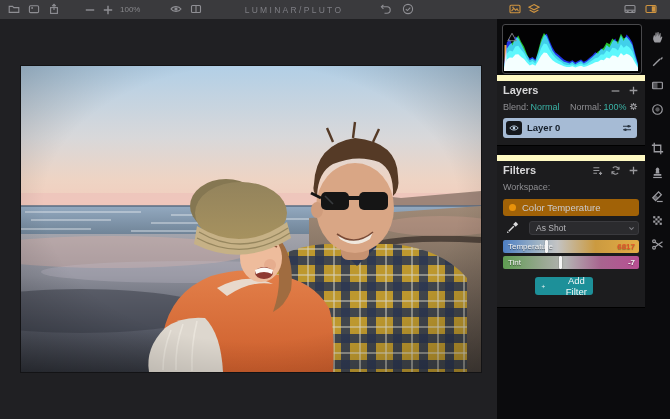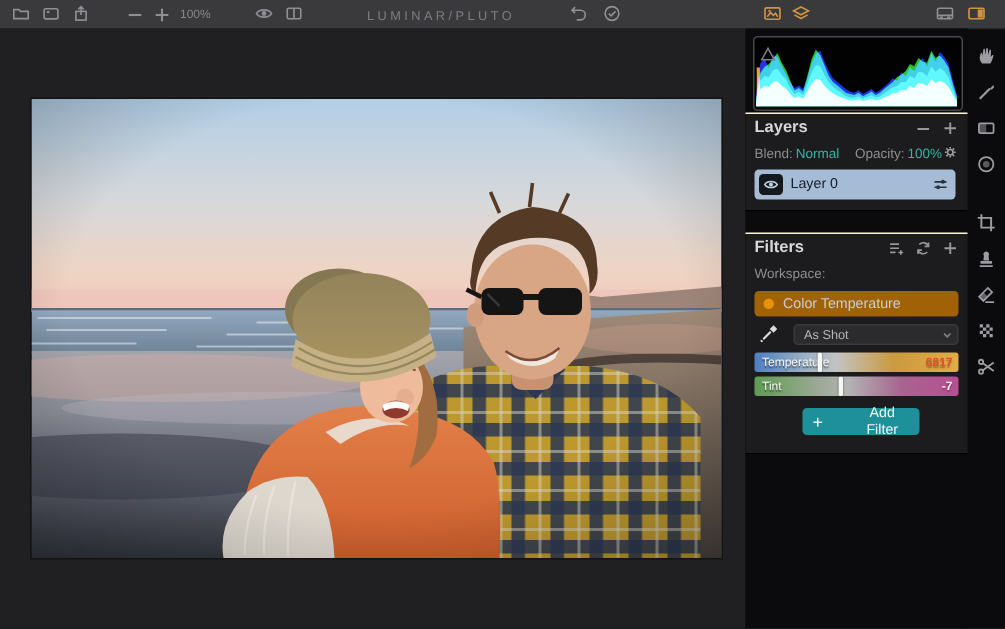--- a/index.html
+++ b/index.html
@@ -22,54 +22,54 @@
              letter-spacing:2.3px;color:#7e7e84;white-space:nowrap;}
   
   .canvas{position:absolute;left:0;top:19px;width:497px;height:400px;background:#202023;}
   .photo{position:absolute;left:21px;top:47px;width:460px;height:306px;box-shadow:0 0 0 1px rgba(0,0,0,.4);}
   
   .rpanel{position:absolute;left:497px;top:19px;width:148px;height:400px;background:#0b0b0d;}
   .hist-box{position:absolute;left:5px;top:5px;width:138px;height:48px;background:#020203;
             border:1px solid #48484b;border-radius:3px;overflow:hidden;}
   .hist-box svg.histo{position:absolute;left:1px;bottom:2px;}
   .hist-tri{position:absolute;left:4px;top:3px;width:10px;height:10px;color:#808086;}
-  .section{position:absolute;left:0;width:148px;background:#1c1c1e;border-top:1px solid #fef9c3;border-bottom:1px solid #000;}
+  .section{position:absolute;left:0;width:148px;background:#1c1c1e;border-top:6px solid #fef9c3;border-bottom:1px solid #000;}
   .sec-layers{top:56px;height:64px;}
   .sec-filters{top:136px;height:146px;}
   .sec-title{position:absolute;left:6px;top:3px;font-size:11px;font-weight:bold;color:#d8d8da;}
   .hdr-icons{position:absolute;right:6px;top:4px;display:flex;gap:7px;}
   .hdr-icons .icon{width:11px;height:11px;color:#98989c;}
   .blend-row{position:absolute;left:6px;top:21px;width:136px;font-size:9px;color:#8e8e92;}
   .teal{color:#3ab3a6;}
   .blend-row .lbl{margin-right:2px;}
   .op-group{position:absolute;left:67px;top:0;}
   .gear{position:absolute;right:0;top:-1px;width:11px;height:11px;color:#a2a2a6;}
   .layer-row{position:absolute;left:6px;top:37px;width:134px;height:20px;background:#a6bbd5;border-radius:3px;}
   .eye-chip{position:absolute;left:3px;top:3px;width:16px;height:14px;background:#15181d;border-radius:3px;
             display:flex;align-items:center;justify-content:center;color:#bed2e6;}
-  .layer-label{position:absolute;left:24px;top:4px;font-size:9.5px;font-weight:normal;color:#141d28;}
+  .layer-label{position:absolute;left:24px;top:4px;font-size:9.5px;font-weight:bold;color:#141d28;}
   .layer-adjust{position:absolute;right:4px;top:4px;width:12px;height:12px;color:#27323f;}
   .ws-row{position:absolute;left:6px;top:21px;width:136px;height:14px;font-size:9px;color:#8e8e92;}
   .dropdown{position:absolute;height:14px;background:#2b2b2e;border:1px solid #3a3a3e;border-radius:3px;
             font-size:8.5px;color:#b6b6ba;line-height:13px;padding-left:6px;box-sizing:border-box;}
   .dd-chev{position:absolute;right:2px;top:2px;width:9px;height:9px;color:#808086;}
   .ws-dd{left:52px;top:-2px;width:84px;}
   .filter-card{position:absolute;left:6px;top:38px;width:136px;}
   .fc-header{position:relative;height:17px;background:#a16207;border-radius:3px;}
   .fc-dot{position:absolute;left:6px;top:5px;width:7px;height:7px;border-radius:50%;}
   .fc-name{position:absolute;left:19px;top:3px;font-size:9.5px;color:#cbcbcf;}
   .mode-row{position:relative;height:14px;margin-top:5px;}
   .picker-icon{position:absolute;left:3px;top:0;width:13px;height:13px;color:#dcdcde;}
   .mode-dd{left:26px;top:0;width:110px;}
   .sliders{margin-top:5px;}
   .slider{position:relative;height:13px;border-radius:2px;margin-bottom:3px;overflow:hidden;}
   .sl-label{position:absolute;left:5px;top:2px;font-size:8px;color:#f4f4f4;text-shadow:0 1px 1px rgba(0,0,0,.55);}
   .sl-value{position:absolute;right:4px;top:2px;font-size:8px;font-weight:bold;text-shadow:0 1px 1px rgba(0,0,0,.35);}
   .sl-handle{position:absolute;top:0;bottom:0;width:3px;background:#f6f6f6;border-radius:1px;box-shadow:0 0 1px rgba(0,0,0,.8);}
-  .add-filter{position:absolute;left:38px;top:116px;width:78px;height:18px;border-radius:3px;
+  .add-filter{position:absolute;left:38px;top:116px;width:58px;height:18px;border-radius:3px;
               display:flex;align-items:center;justify-content:center;gap:20px;color:#f2f7f7;font-size:9.5px;}
   .add-filter .icon{width:9px;height:9px;color:#eaf4f4;}
   
   .toolstrip{position:absolute;left:645px;top:19px;width:25px;height:400px;display:flex;flex-direction:column;
              align-items:center;padding-top:12px;gap:11px;box-sizing:border-box;}
   .toolstrip .icon{width:13px;height:13px;color:#9c9ca1;}
   .toolstrip .icon:nth-child(5){margin-top:15px;}
 </style>
 </head>
 <body>
@@ -300,21 +300,21 @@
             </svg>
           </span>
           <span class="icon">
             <svg viewBox="0 0 12 12" width="100%" height="100%" stroke="currentColor" stroke-width="1.4">
               <path d="M6,1.8 V10.2 M1.8,6 H10.2"></path>
             </svg>
           </span>
         </div>
       <div class="blend-row">
         <span class="lbl">Blend:</span><span class="teal">Normal</span>
-        <span class="op-group"><span class="lbl">Opacity:</span><span class="teal">100%</span></span>
+        <span class="op-group"><span class="lbl">Normal:</span><span class="teal">100%</span></span>
         <span class="gear icon">
             <svg viewBox="0 0 12 12" width="100%" height="100%" fill="none" stroke="currentColor" stroke-width="1.2">
               <circle cx="6" cy="6" r="2"></circle>
               <path d="M6,2.1 V3.3 M6,8.7 V9.9 M2.1,6 H3.3 M8.7,6 H9.9 M3.2,3.2 L4.1,4.1 M7.9,7.9 L8.8,8.8 M8.8,3.2 L7.9,4.1 M4.1,7.9 L3.2,8.8"></path>
             </svg>
           </span>
       </div>
       <div id="layer-list">
           <div class="layer-row">
             <span class="eye-chip">

